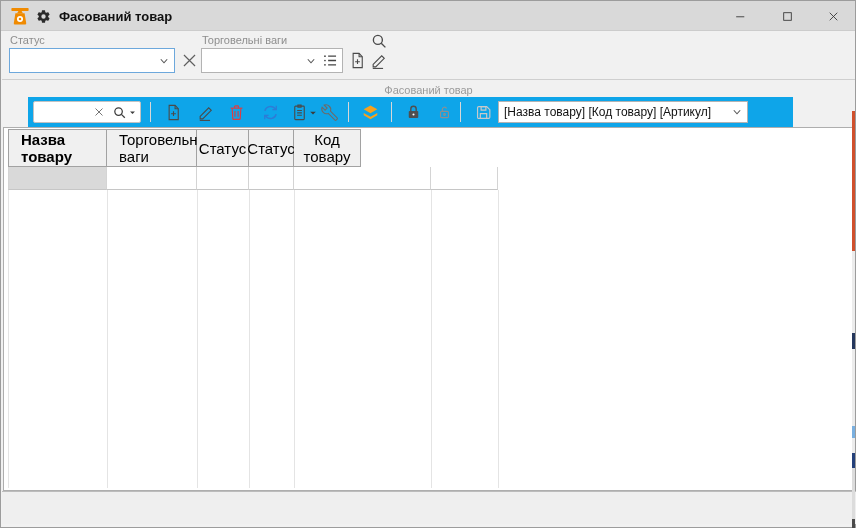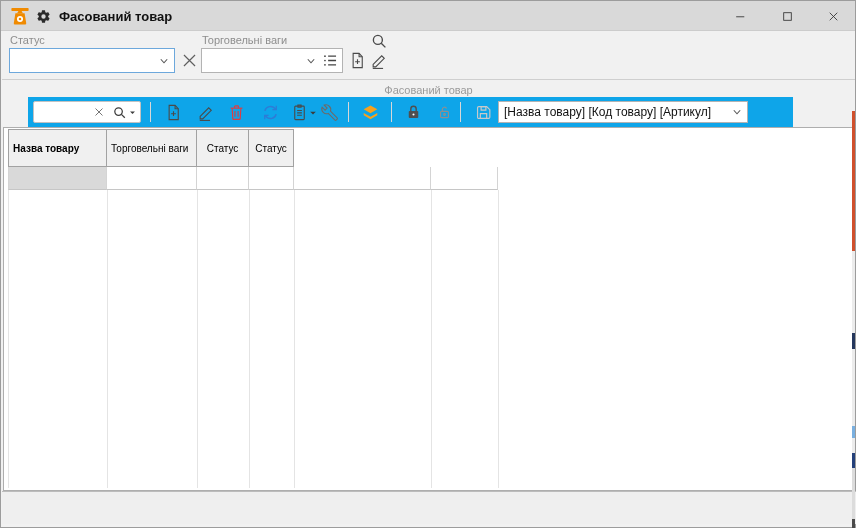--- a/index.html
+++ b/index.html
@@ -57,21 +57,21 @@
   .fields-combo { left:470px; top:4px; width:250px; height:22px; }
   .fields-combo .val { flex:1; font-size:12px; color:#111; padding-left:5px; white-space:nowrap;
                        overflow:hidden; }
 
   
   .grid-panel { position:absolute; left:2px; top:126px; width:850px; height:364px;
                 background:#fff; border:1px solid #aeaeae; }
   .grid { position:absolute; left:4px; top:1px; }
   .hdr-row { display:flex; }
   .hdr-cell { background:#f0f0f0; border:1px solid #a2a2a2; border-left:none; height:38px;
-              font-size:10px; color:#000; display:flex; align-items:center; padding:0 4px; }
+              font-size:15px; color:#000; display:flex; align-items:center; padding:0 12px; }
   .hdr-cell:first-child { border-left:1px solid #a2a2a2; font-weight:bold; }
   .hdr-center { justify-content:center; text-align:center; }
   .row { display:flex; }
   .cell { background:#fff; border-right:1px solid #d4d4d4; border-bottom:1px solid #c6c6c6;
           height:23px; font-size:11px; }
   .cell:first-child { border-left:1px solid #d4d4d4; background:#d9d9d9; }
   .vline { position:absolute; top:62px; bottom:2px; width:1px; background:#e4e4e4; }
 
   
   .statusbar { position:absolute; left:1px; top:490px; width:854px; height:33px;
@@ -282,20 +282,21 @@
     </div>
   </div>
 
   <div class="grid-panel">
     <div class="grid">
       <div class="hdr-row">
         <div class="hdr-cell" style="width:99px">Назва товару</div>
         <div class="hdr-cell" style="width:90px">Торговельні ваги</div>
         <div class="hdr-cell hdr-center" style="width:52px">Статус</div>
         <div class="hdr-cell hdr-center" style="width:45px">Статус</div>
+        <div class="hdr-cell hdr-center" style="width:67px">Код товару</div>
       </div>
       <div class="row">
         <div class="cell" style="width:99px"></div>
         <div class="cell" style="width:90px"></div>
         <div class="cell" style="width:52px"></div>
         <div class="cell" style="width:45px"></div>
         <div class="cell" style="width:137px"></div>
         <div class="cell" style="width:67px"></div>
       </div>
     </div>

